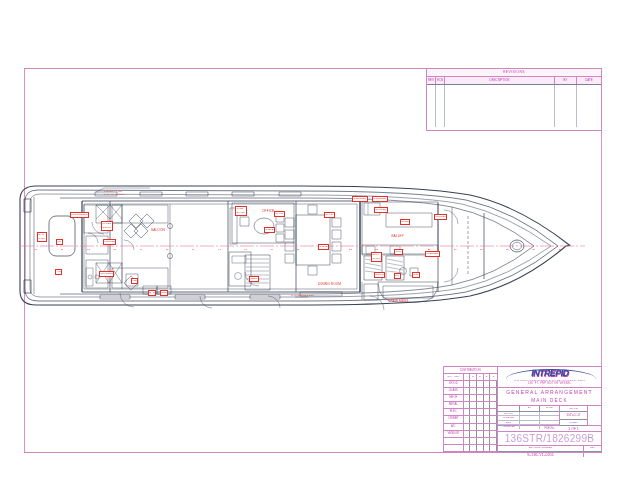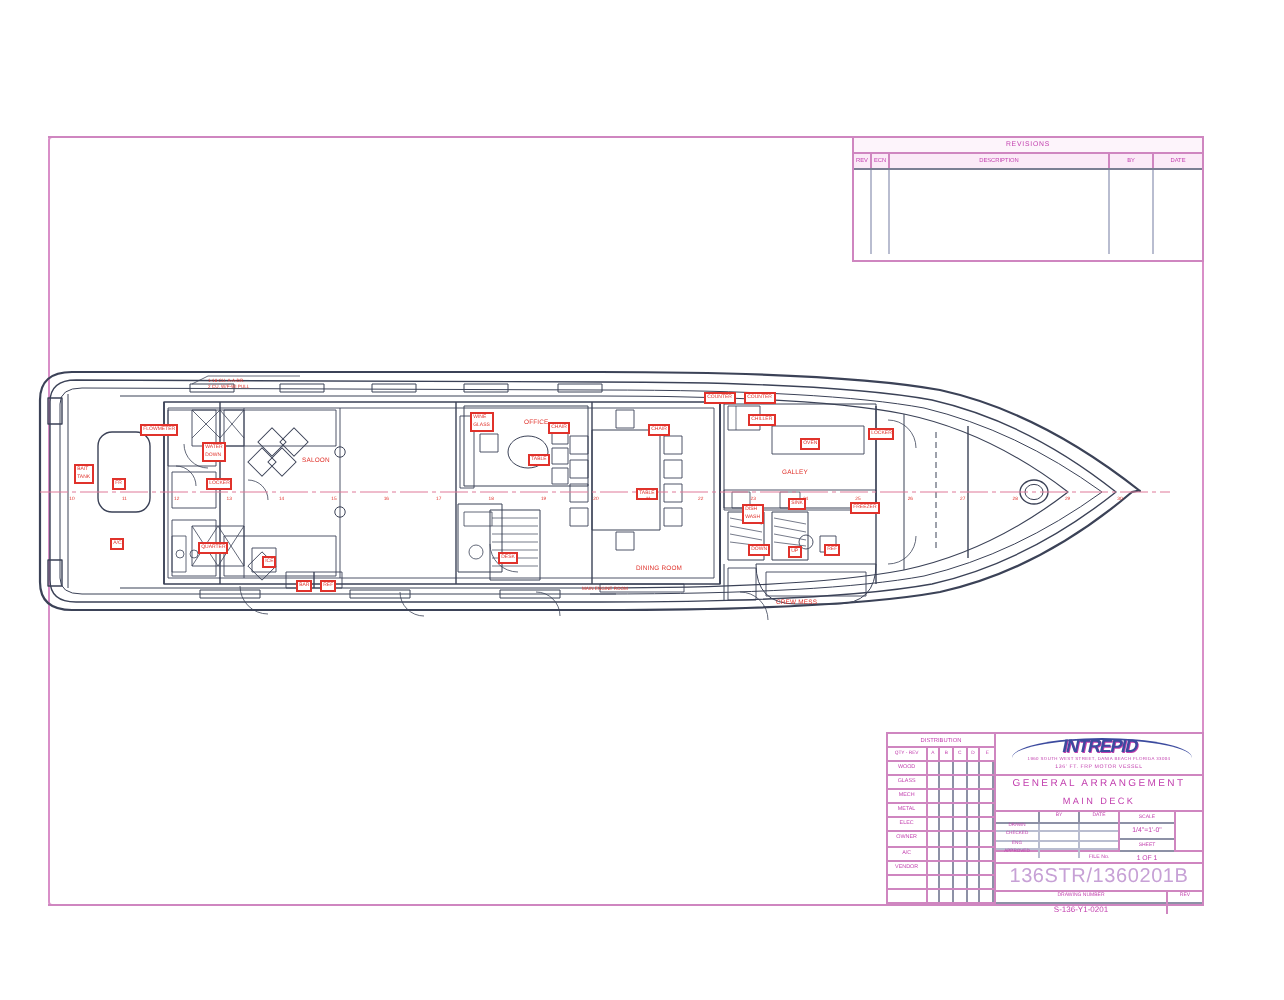--- a/index.html
+++ b/index.html
@@ -326,21 +326,21 @@
         <div class="sig-mid">
           <div class="cell-t">SCALE</div>
           <div class="cell-v">1/4"=1'-0"</div>
           <div class="cell-t">SHEET</div>
           <div class="cell-v2">1 OF 1</div>
         </div>
         <div class="sig-right"></div>
       </div>
 
       <div class="fileno-t">FILE No.</div>
-      <div class="fileno-v">136STR/1360201B</div>
+      <div class="fileno-v">136STR/1826299B</div>
 
       <div class="dwg">
         <div class="dwg-l">
           <div class="dwg-t">DRAWING NUMBER</div>
           <div class="dwg-v">S-136-Y1-0201</div>
         </div>
         <div class="dwg-r">
           <div class="dwg-t">REV</div>
           <div class="dwg-v"></div>
         </div>

